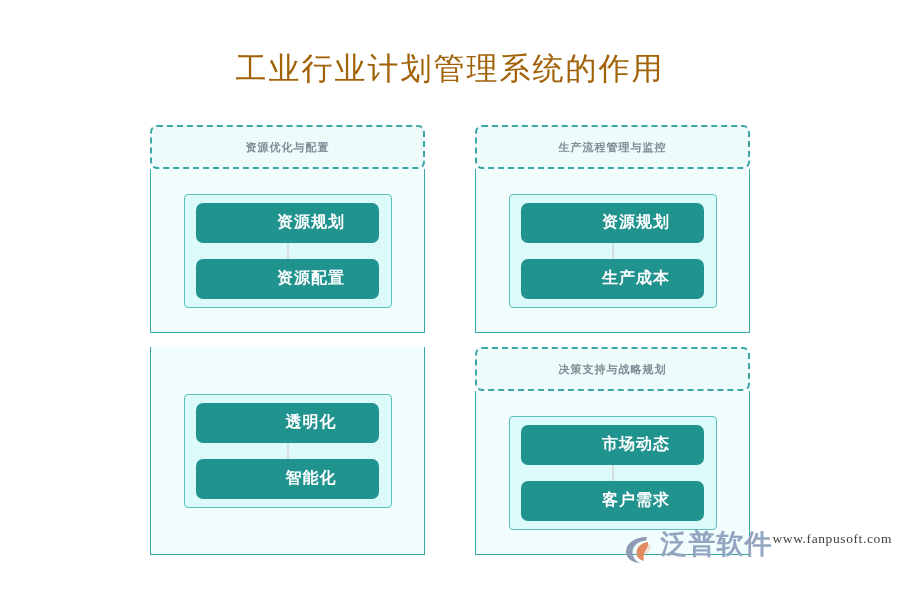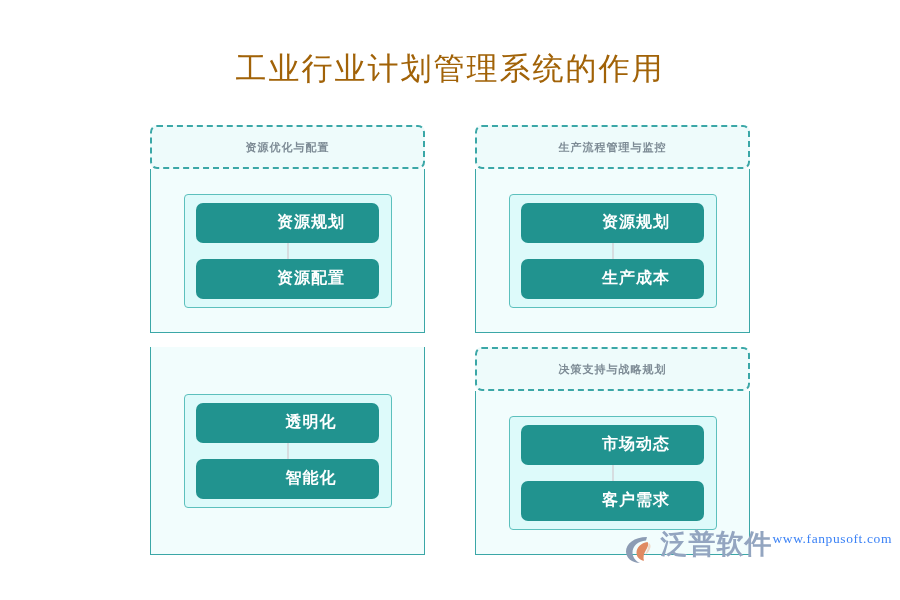--- a/index.html
+++ b/index.html
@@ -162,21 +162,21 @@
     font-size: 27px;
     font-weight: 700;
     color: #93a5c0;
     letter-spacing: 1px;
     line-height: 1.05;
     font-family: "Liberation Sans", sans-serif;
     white-space: nowrap;
   }
   .logo-url {
     font-size: 13.5px;
-    color: #3b82f6;
+    color: #404040;
     letter-spacing: 0.6px;
     margin-top: 1px;
     font-family: "Liberation Serif", "DejaVu Serif", serif;
     white-space: nowrap;
   }
 </style>
 </head>
 <body>
 
 <div id="page">

